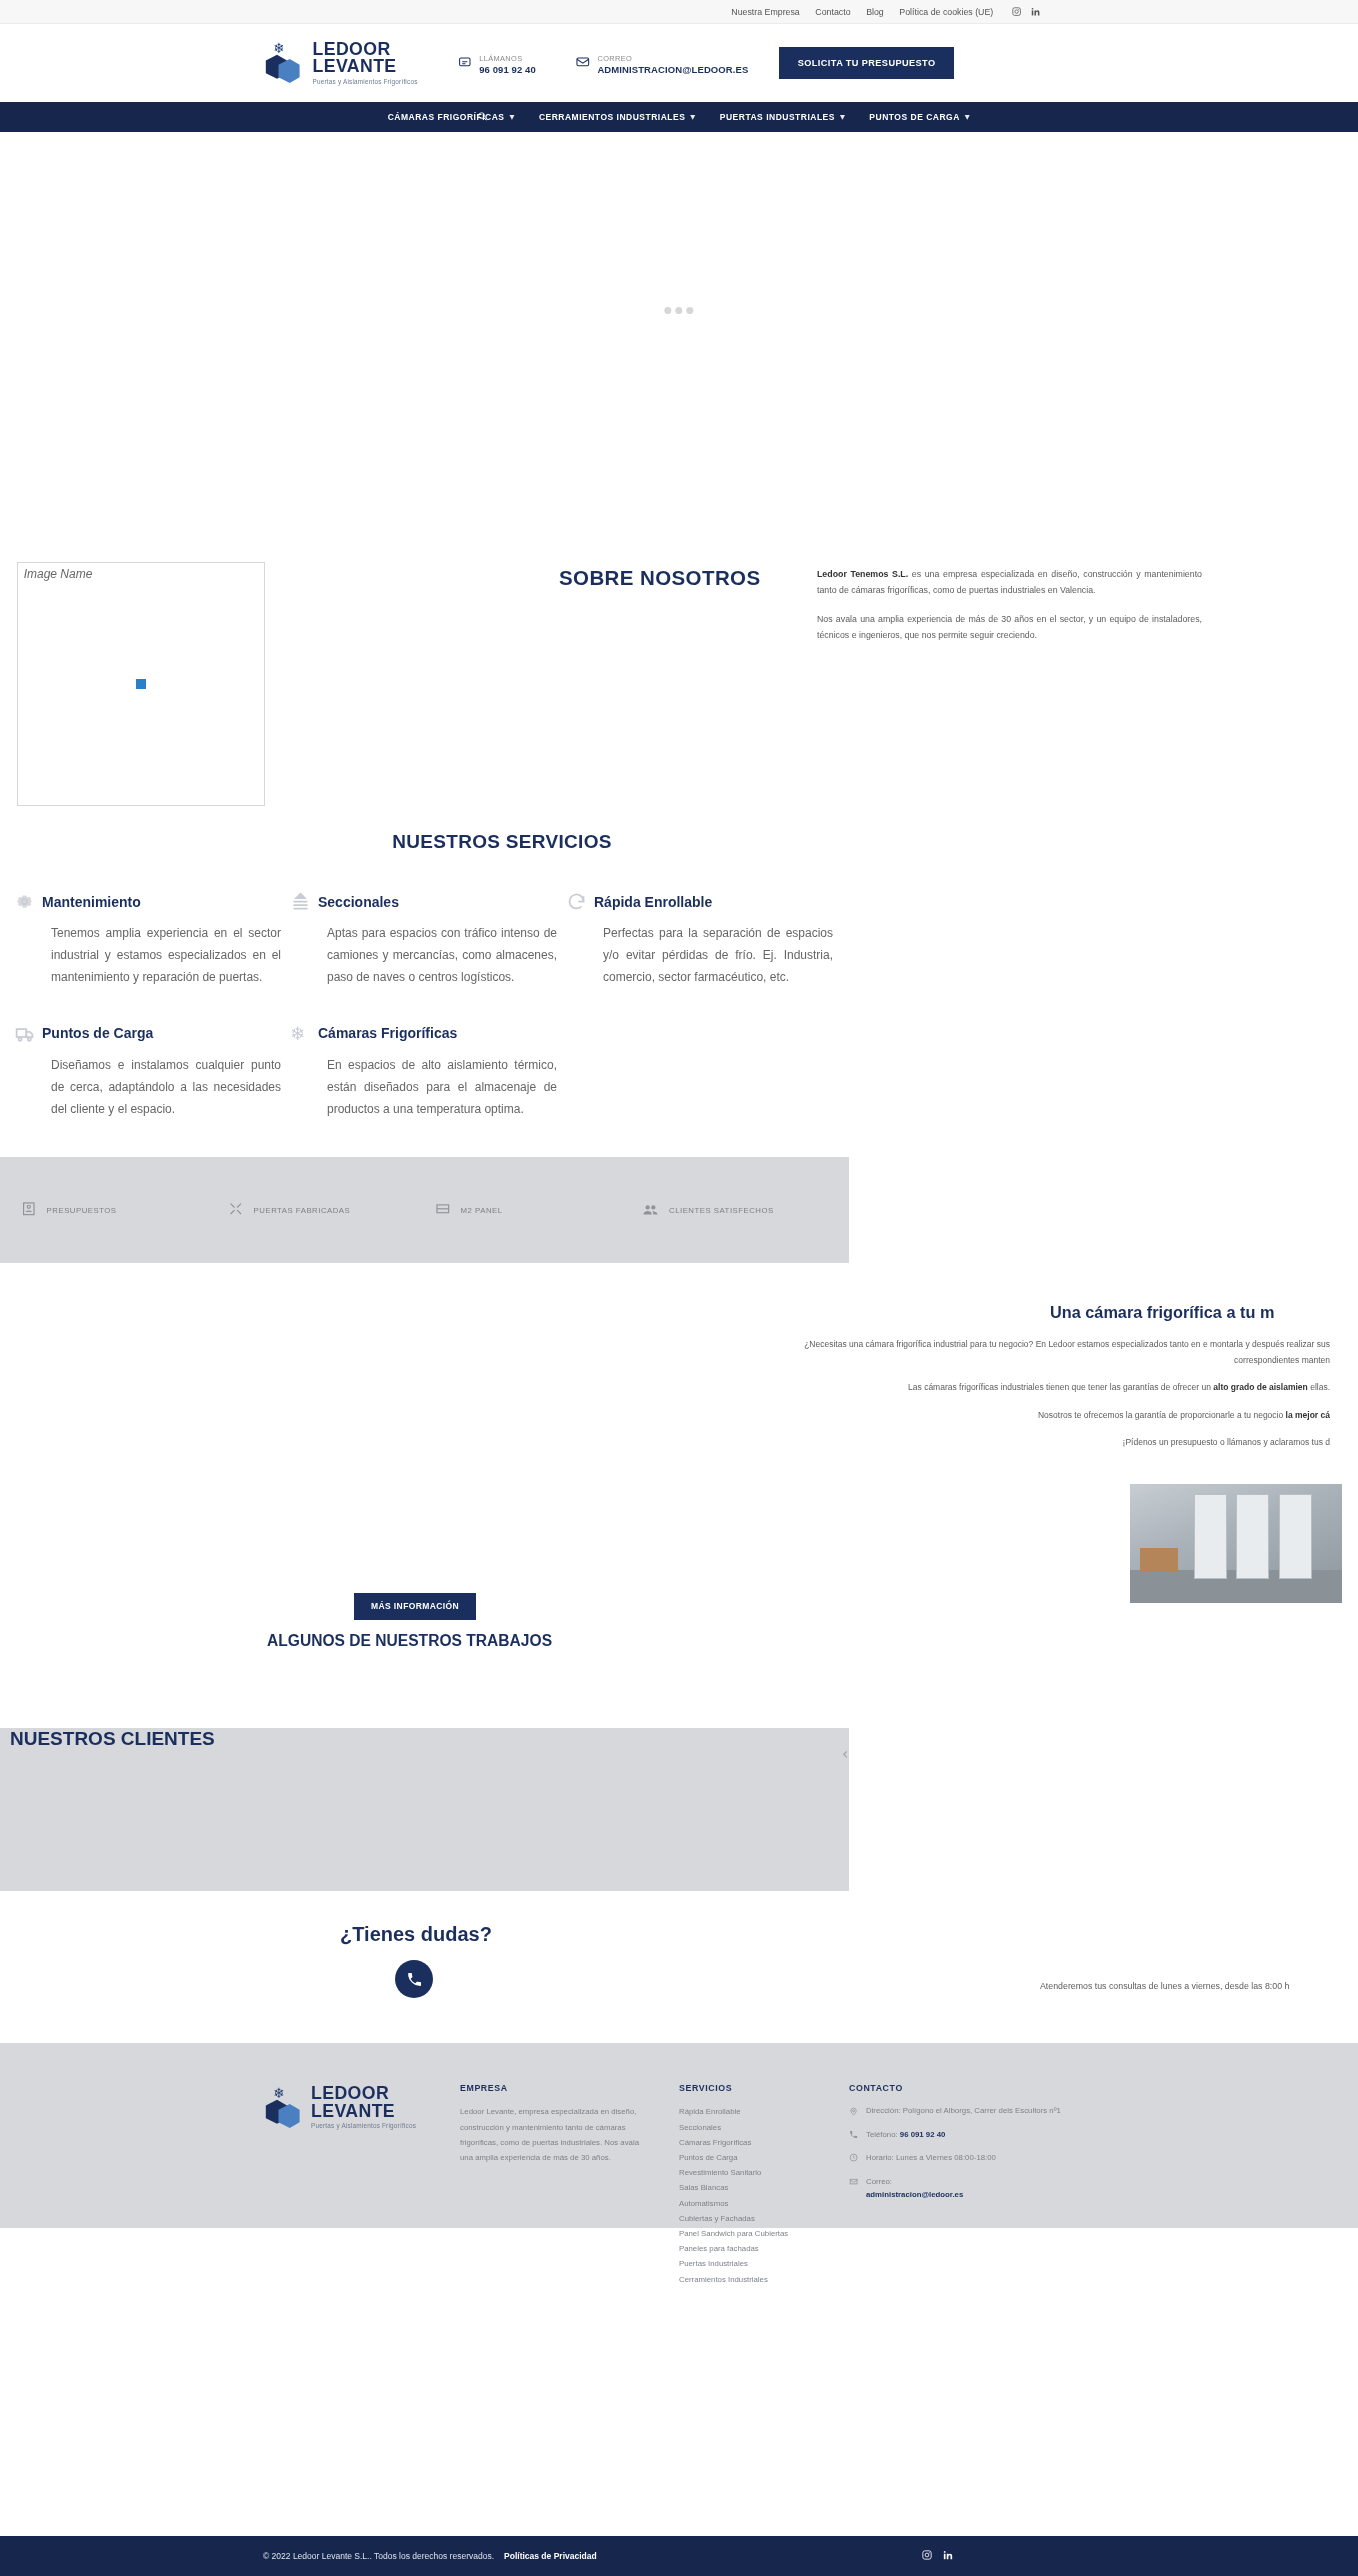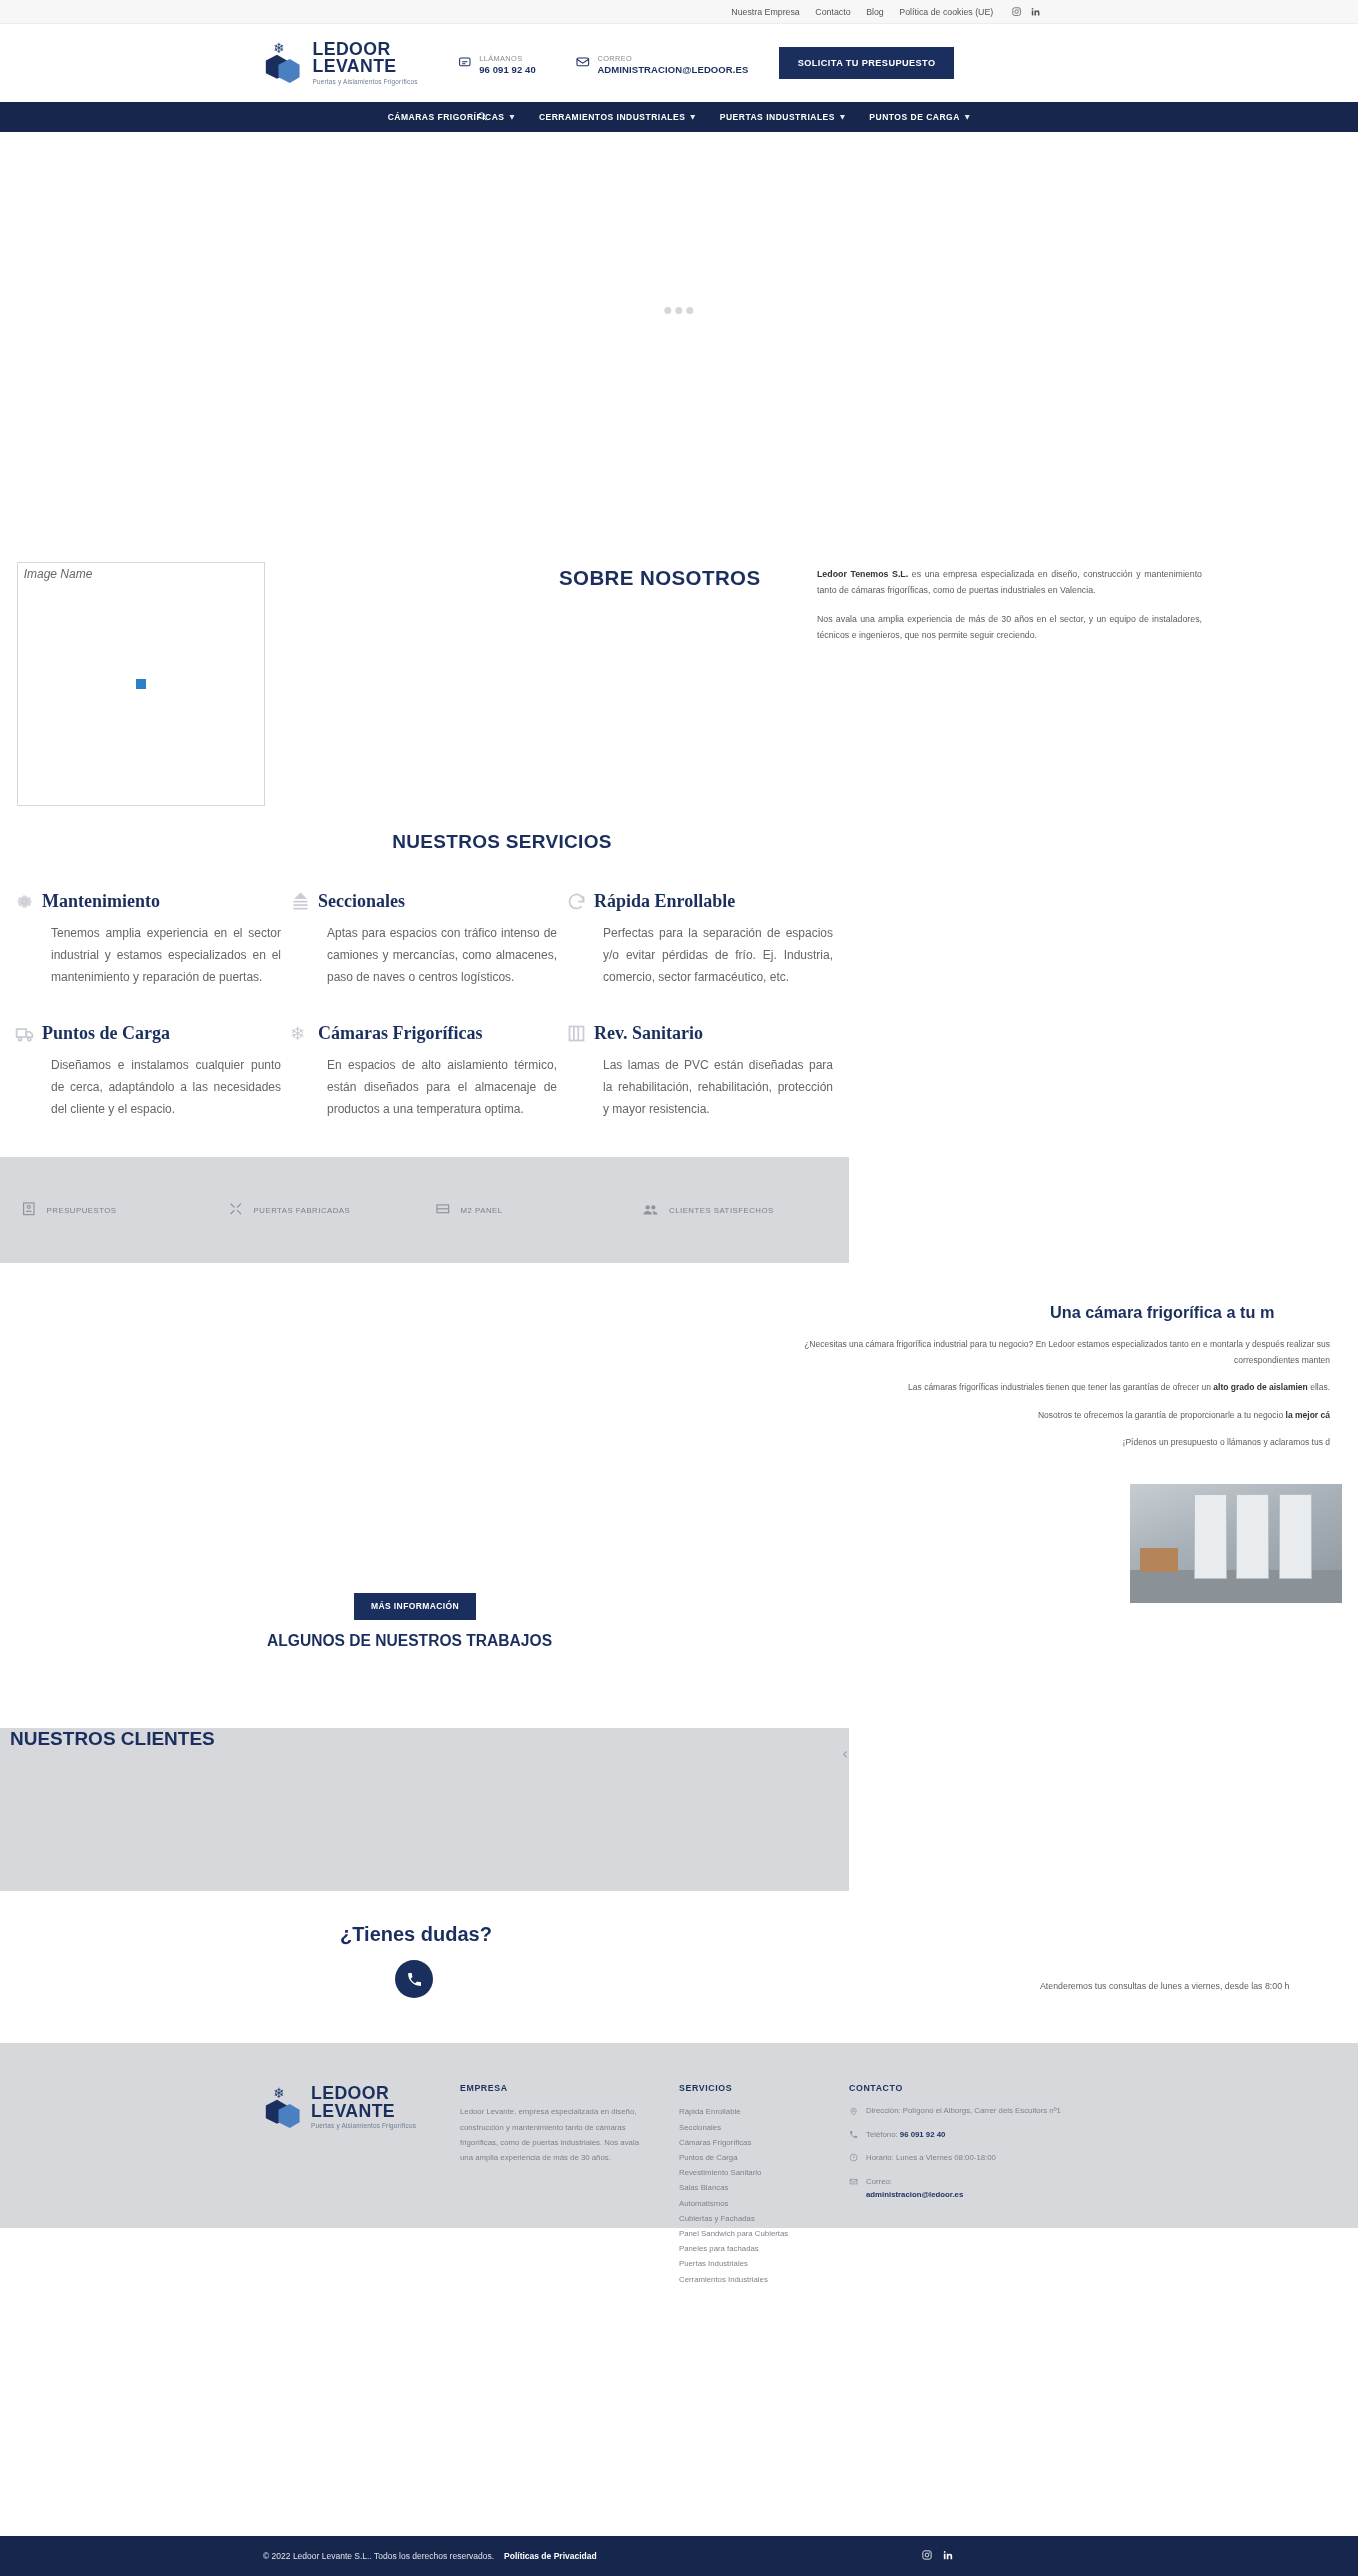--- a/index.html
+++ b/index.html
@@ -152,21 +152,21 @@
   .services-grid {
     margin: 38px 0 0 0;
     padding-left: 14px;
     display: grid;
     grid-template-columns: 276px 276px 276px;
     row-gap: 34px;
     width: 849px;
   }
   .svc .head { display: flex; align-items: center; gap: 7px; }
   .svc .ico { width: 21px; height: 21px; color: #c9ccd4; flex: 0 0 21px; }
-  .svc .name { font-size: 18px; color: #1b2f5e; font-weight: bold; font-family: Liberation Serif, serif; }
+  .svc .name { font-size: 14px; color: #1b2f5e; font-weight: bold; }
   .svc p {
     margin-top: 10px;
     font-size: 12px;
     line-height: 1.85;
     color: #666;
     text-align: justify;
     width: 230px;
     margin-left: 37px;
   }
 
@@ -492,32 +492,20 @@
   </div>
 
   <div class="svc">
     <div class="head">
       <span class="ico sf-glyph" style="font-size:18.4px;line-height:21px;">❄</span>
       <span class="name">Cámaras Frigoríficas</span>
     </div>
     <p>En espacios de alto aislamiento térmico, están diseñados para el almacenaje de productos a una temperatura optima.</p>
   </div>
 
-  <div class="svc">
-    <div class="head">
-      <span class="ico">
-        <svg viewBox="0 0 24 24" fill="none" stroke="#c9ccd4" stroke-width="2">
-            <rect x="4" y="4" width="16" height="16"></rect>
-            <path d="M9 4v16M14 4v16"></path>
-          </svg>
-      </span>
-      <span class="name">Rev. Sanitario</span>
-    </div>
-    <p>Las lamas de PVC están diseñadas para la rehabilitación, rehabilitación, protección y mayor resistencia.</p>
-  </div>
 </div>
 
 <div class="counters">
   <div class="counter">
     <span class="ico">
       <svg width="15.6" height="15.6" viewBox="0 0 24 24" fill="none" stroke="#8f939b" stroke-width="1.8">
           <rect x="4" y="3" width="16" height="18"></rect>
           <circle cx="12" cy="9" r="2.4"></circle>
           <path d="M8 17c1-2 7-2 8 0"></path>
         </svg>

